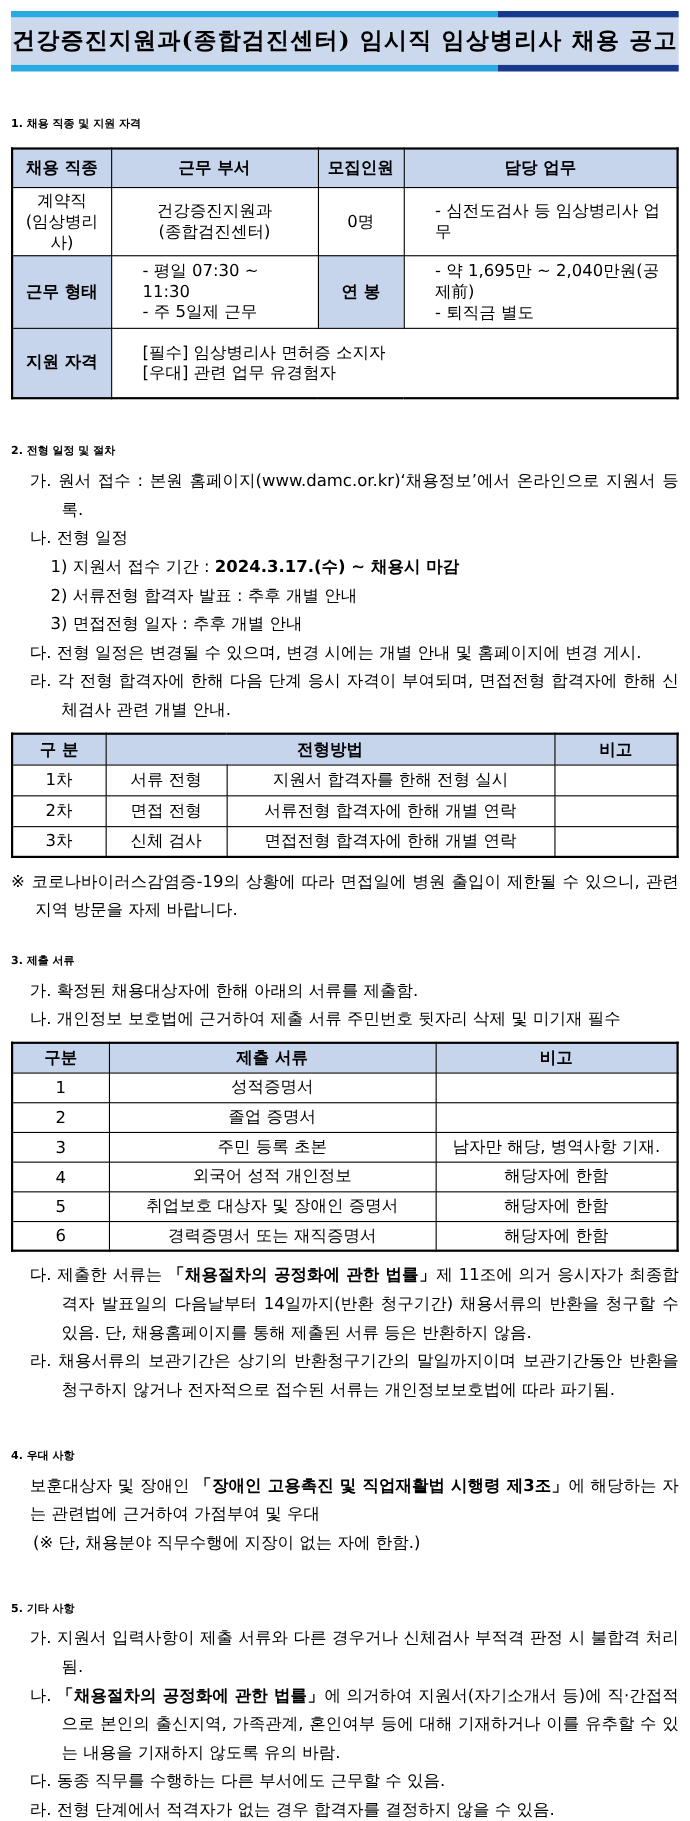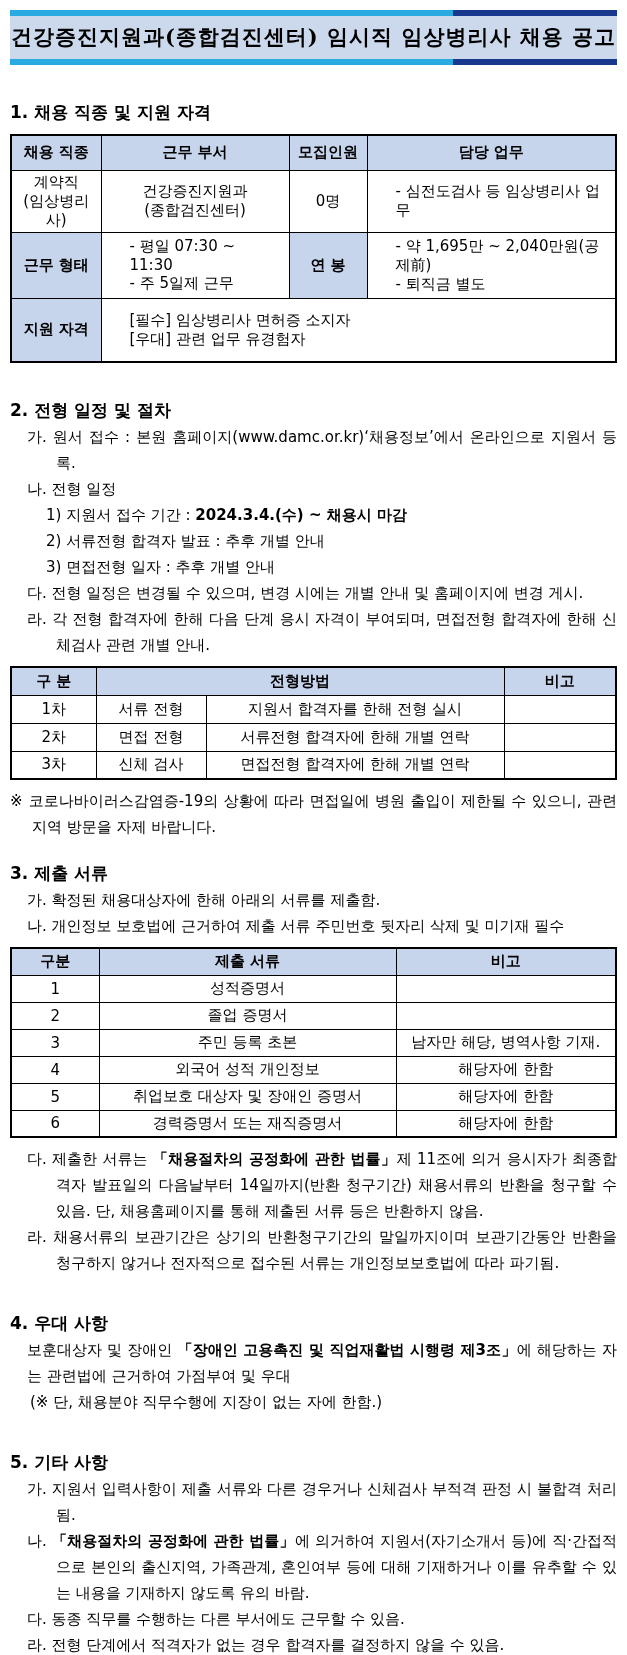--- a/index.html
+++ b/index.html
@@ -6,21 +6,21 @@
   body { width:627px; font-family:"DejaVu Sans",sans-serif; color:#000; font-size:15px; }
   .page { width:607px; padding:8px 10px 20px 10px; }
 
   
   .banner { margin-top:2px; }
   .banner .bar { height:6px; background:linear-gradient(to right,#29aae1 0%,#29aae1 73%,#17388c 73%,#17388c 100%); }
   .banner .inner { background:#ccd9ec; text-align:center; padding:7px 0 8px 0; }
   .banner .title { font-family:"DejaVu Serif","Liberation Serif",serif; font-weight:bold; font-size:21px; letter-spacing:1px; }
 
   
-  .sec-h { font-weight:bold; font-size:17px; margin:0; line-height:27px; }
+  .sec-h { font-weight:bold; font-size:10px; margin:0; line-height:27px; }
 
   p { margin:0; line-height:26px; }
   .just { text-align:justify; word-break:break-all; }
   .ind1 { padding-left:46px; text-indent:-29px; } 
   .ind2 { padding-left:36px; }                    
   .note-hang { padding-left:22px; text-indent:-22px; }
   .preline { white-space:pre-line; }
   b.inline { font-weight:bold; }
 
   
@@ -93,21 +93,21 @@
 [우대] 관련 업무 유경험자</td>
     </tr>
   </tbody>
     </table>
 
   <div class="gap-lg"></div>
 
   <p class="sec-h">2. 전형 일정 및 절차</p>
   <p class="ind1 just">가. 원서 접수 : 본원 홈페이지(www.damc.or.kr)‘채용정보’에서 온라인으로 지원서 등록.</p>
   <p class="ind1">나. 전형 일정</p>
-  <p class="ind2"><span>1) 지원서 접수 기간 : </span><b class="inline">2024.3.4.(수) ~ 채용시 마감</b></p>
+  <p class="ind2"><span>1) 지원서 접수 기간 : </span><b class="inline">2024.3.17.(수) ~ 채용시 마감</b></p>
   <p class="ind2">2) 서류전형 합격자 발표 : 추후 개별 안내</p>
   <p class="ind2">3) 면접전형 일자 : 추후 개별 안내</p>
   <p class="ind1 just">다. 전형 일정은 변경될 수 있으며, 변경 시에는 개별 안내 및 홈페이지에 변경 게시.</p>
   <p class="ind1 just">라. 각 전형 합격자에 한해 다음 단계 응시 자격이 부여되며, 면접전형 합격자에 한해 신체검사 관련 개별 안내.</p>
   <div class="gap-sm"></div>
   <table class="t2">
     <colgroup>
         <col style="width:85px">
         <col style="width:110px">
         <col style="width:298px">

